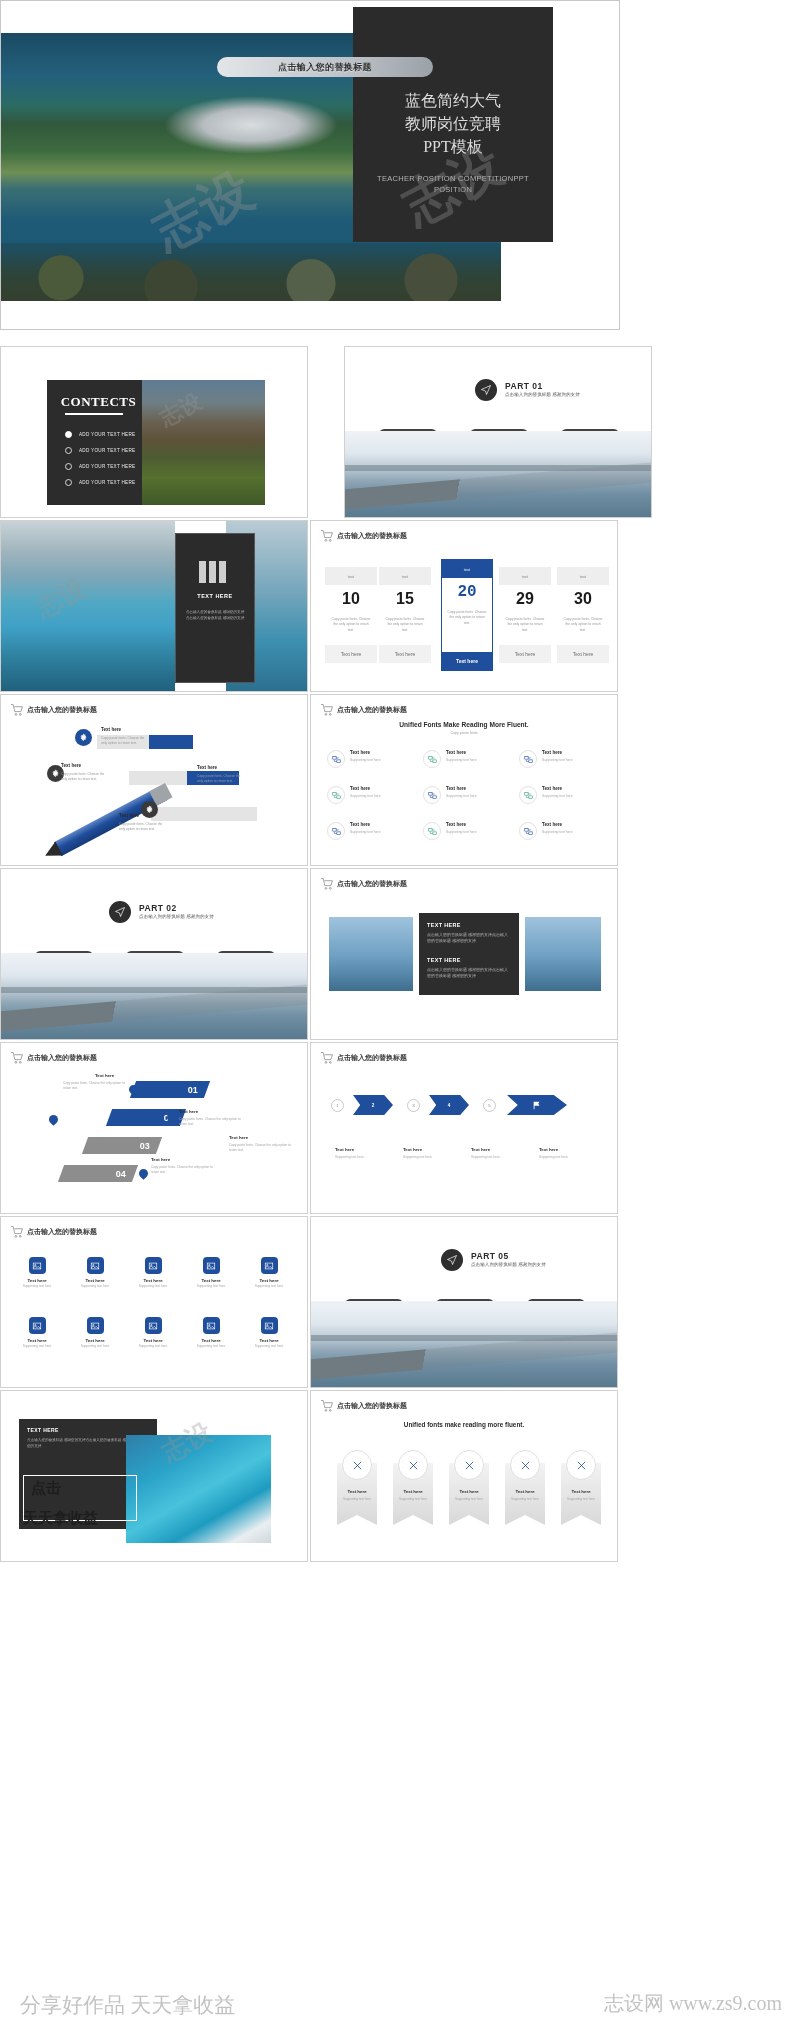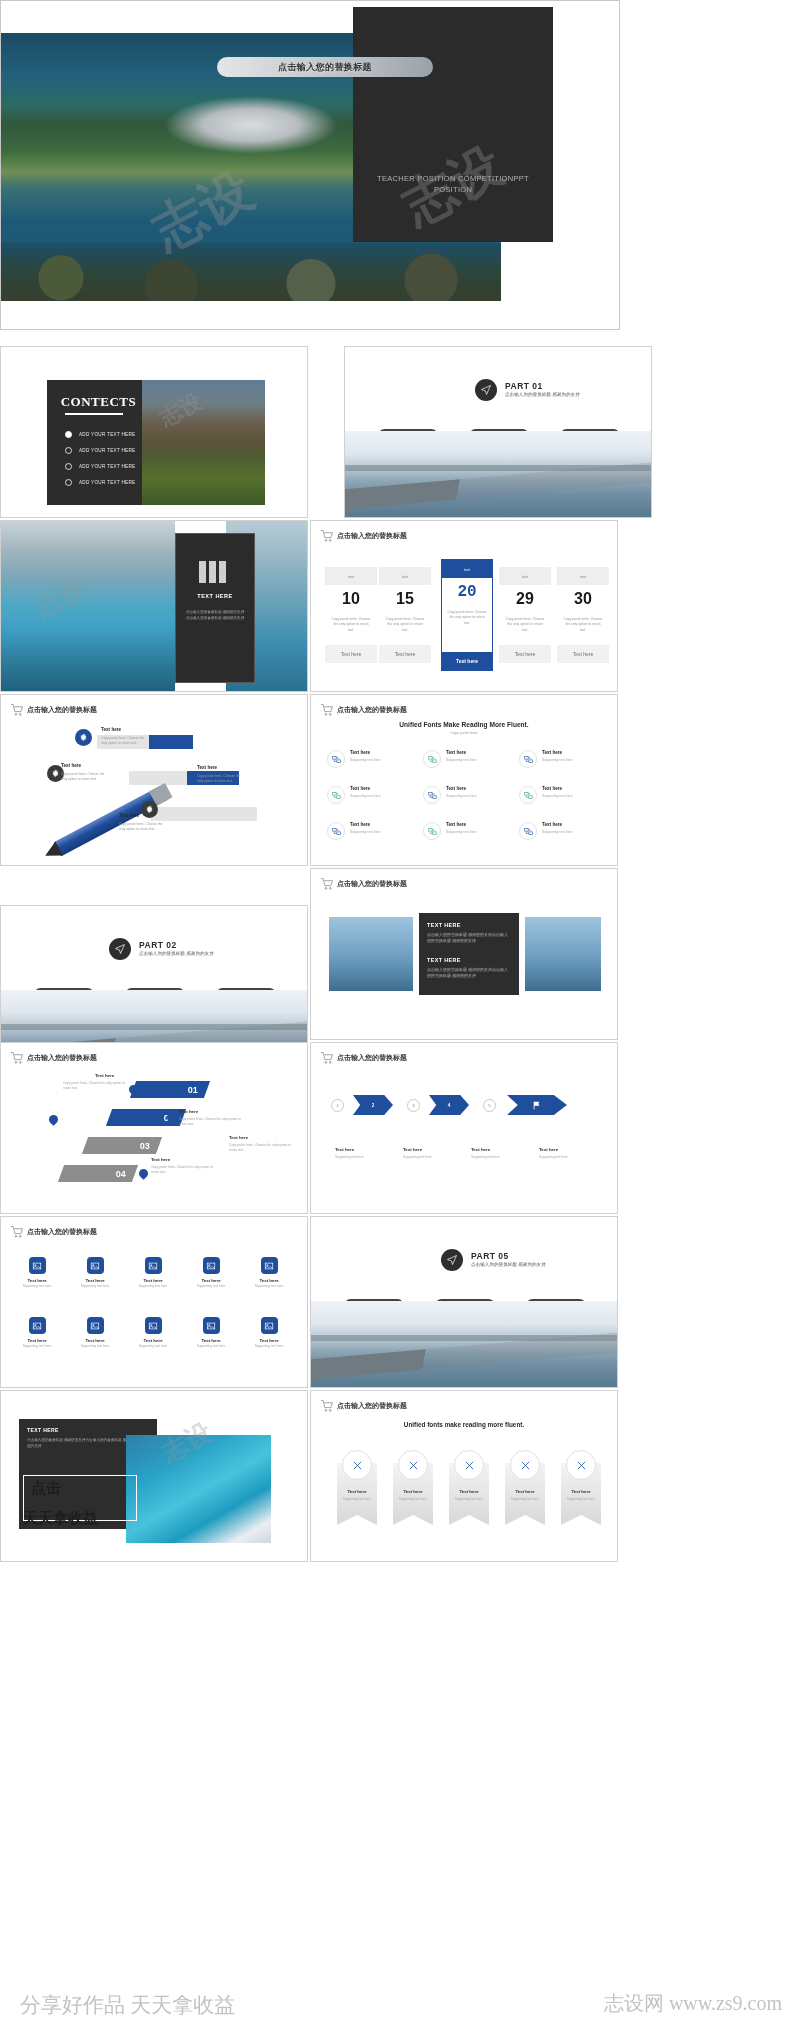--- a/index.html
+++ b/index.html
@@ -179,20 +179,25 @@
 </style>
 </head>
 <body>
 
 <div class="page">
 
   <div class="slide" id="hero">
     <div class="hero-photo"></div>
     <div class="hero-dark"></div>
     <div class="hero-pill">点击输入您的替换标题</div>
+    <div class="hero-cn">
+      <div>蓝色简约大气</div>
+      <div>教师岗位竞聘</div>
+      <div>PPT模板</div>
+    </div>
     <div class="hero-en">
       <div>TEACHER POSITION COMPETITIONPPT</div>
       <div>POSITION</div>
     </div>
     <div class="wm wm-rot" style="left:150px; top:175px; font-size:52px;">志设</div>
     <div class="wm wm-rot" style="left:400px; top:150px; font-size:52px;">志设</div>
   </div>
 
   <div class="thumb" style="left:0; top:346px;">
     <div class="ct-box"></div>
@@ -443,21 +448,21 @@
             <rect x="2" y="4" width="9" height="7"></rect>
             <rect x="13" y="13" width="9" height="7"></rect>
             <path d="M11 8h7M6 13v4h7"></path>
           </svg>
         </div>
       <div class="ig-t">Text here</div>
       <div class="ig-s">Supporting text here</div>
     </div>
   </div>
 
-  <div class="thumb" style="left:0; top:868px;margin-top:37px;">
+  <div class="thumb" style="left:0; top:868px;">
     <div class="part-ico" style="left:108px; top:32px;">
       <svg width="12" height="12" viewBox="0 0 24 24" fill="none" stroke="#fff" stroke-width="1.4">
           <path d="M3 11l18-8-8 18-2-7-8-3z"></path>
         </svg>
     </div>
     <div class="part-num" style="left:138px; top:34px;">PART 02</div>
     <div class="part-sub" style="left:138px; top:45px;">点击输入您的替换标题 感谢您的支持</div>
 
     <div class="pill-btn" style="left:33px; top:82px;">TEXT HERE</div>
     <div class="pill-btn" style="left:124px; top:82px;">TEXT HERE</div>

